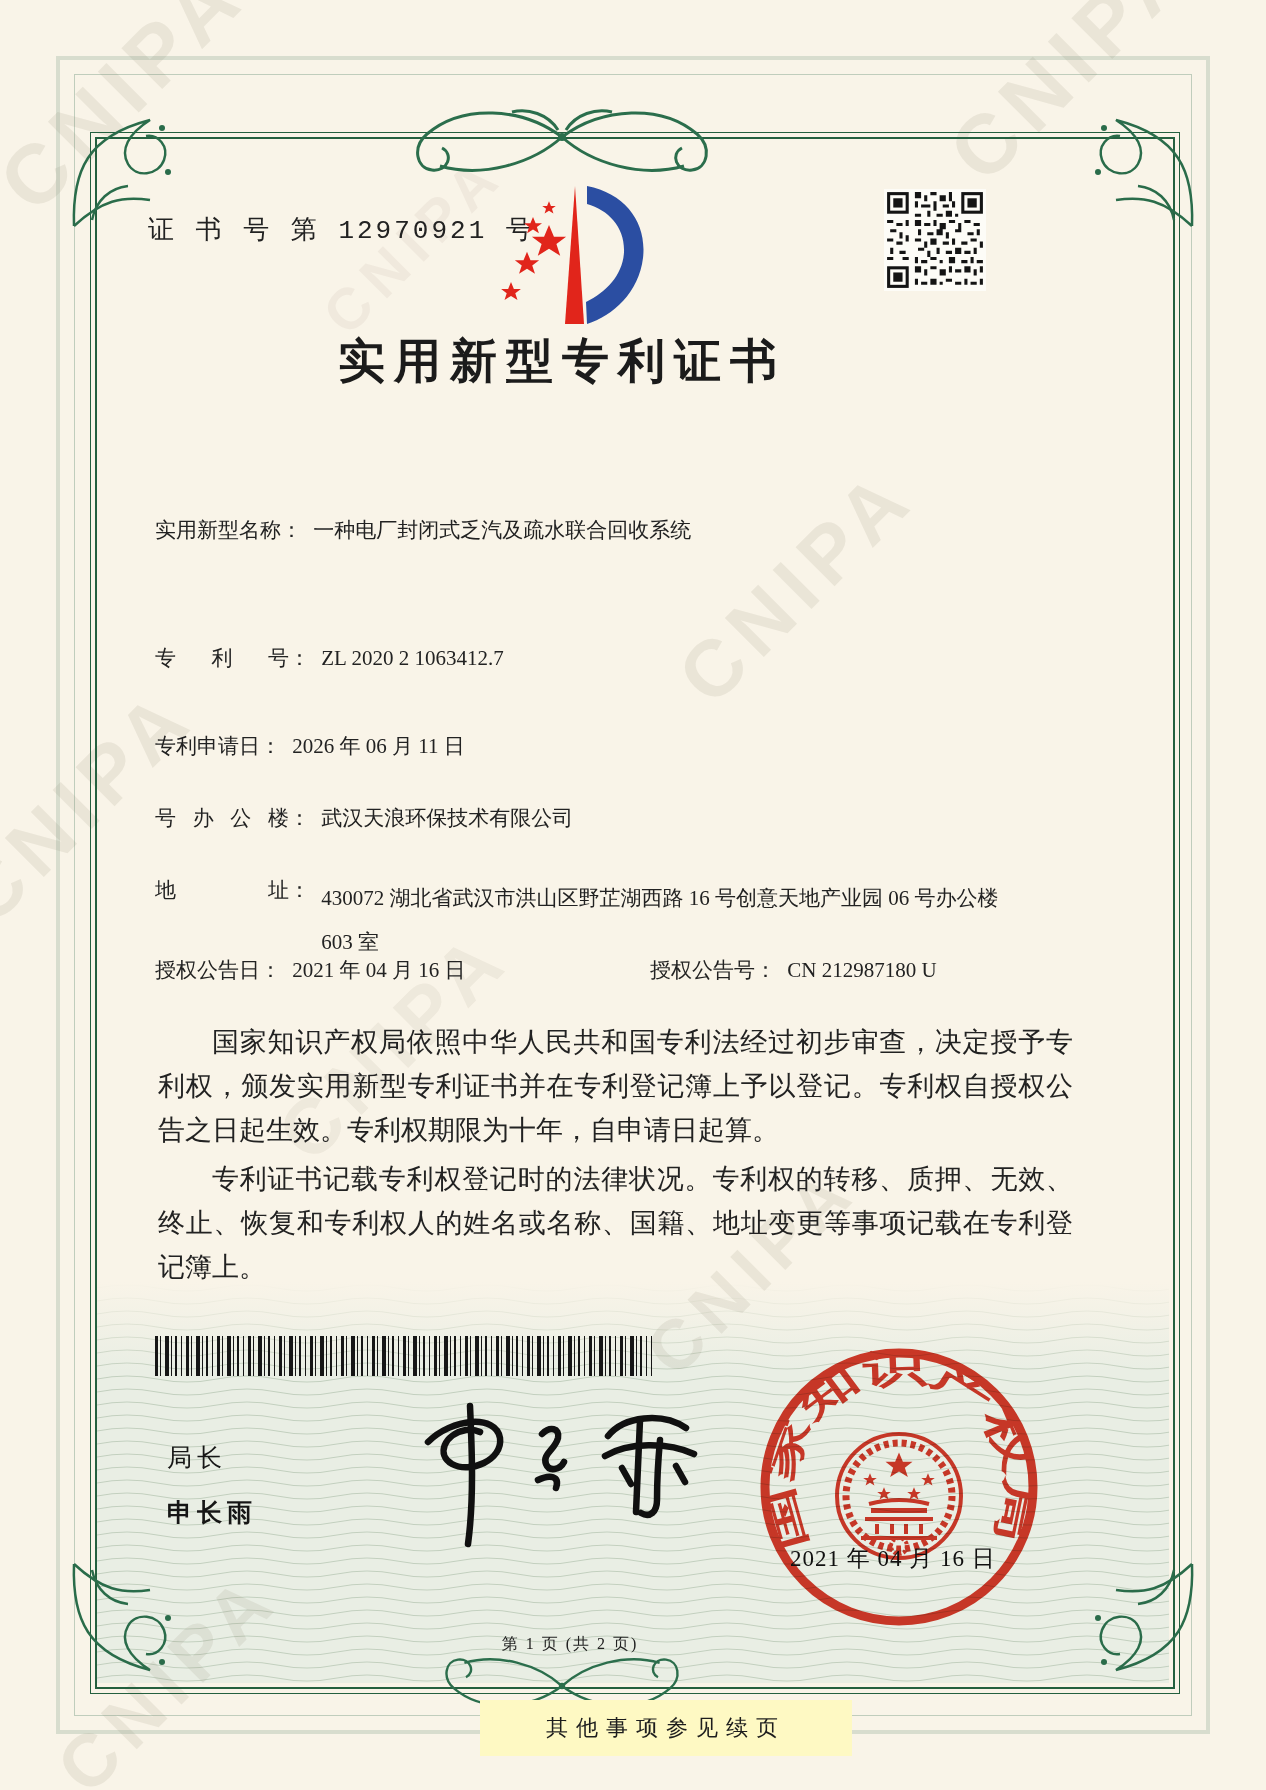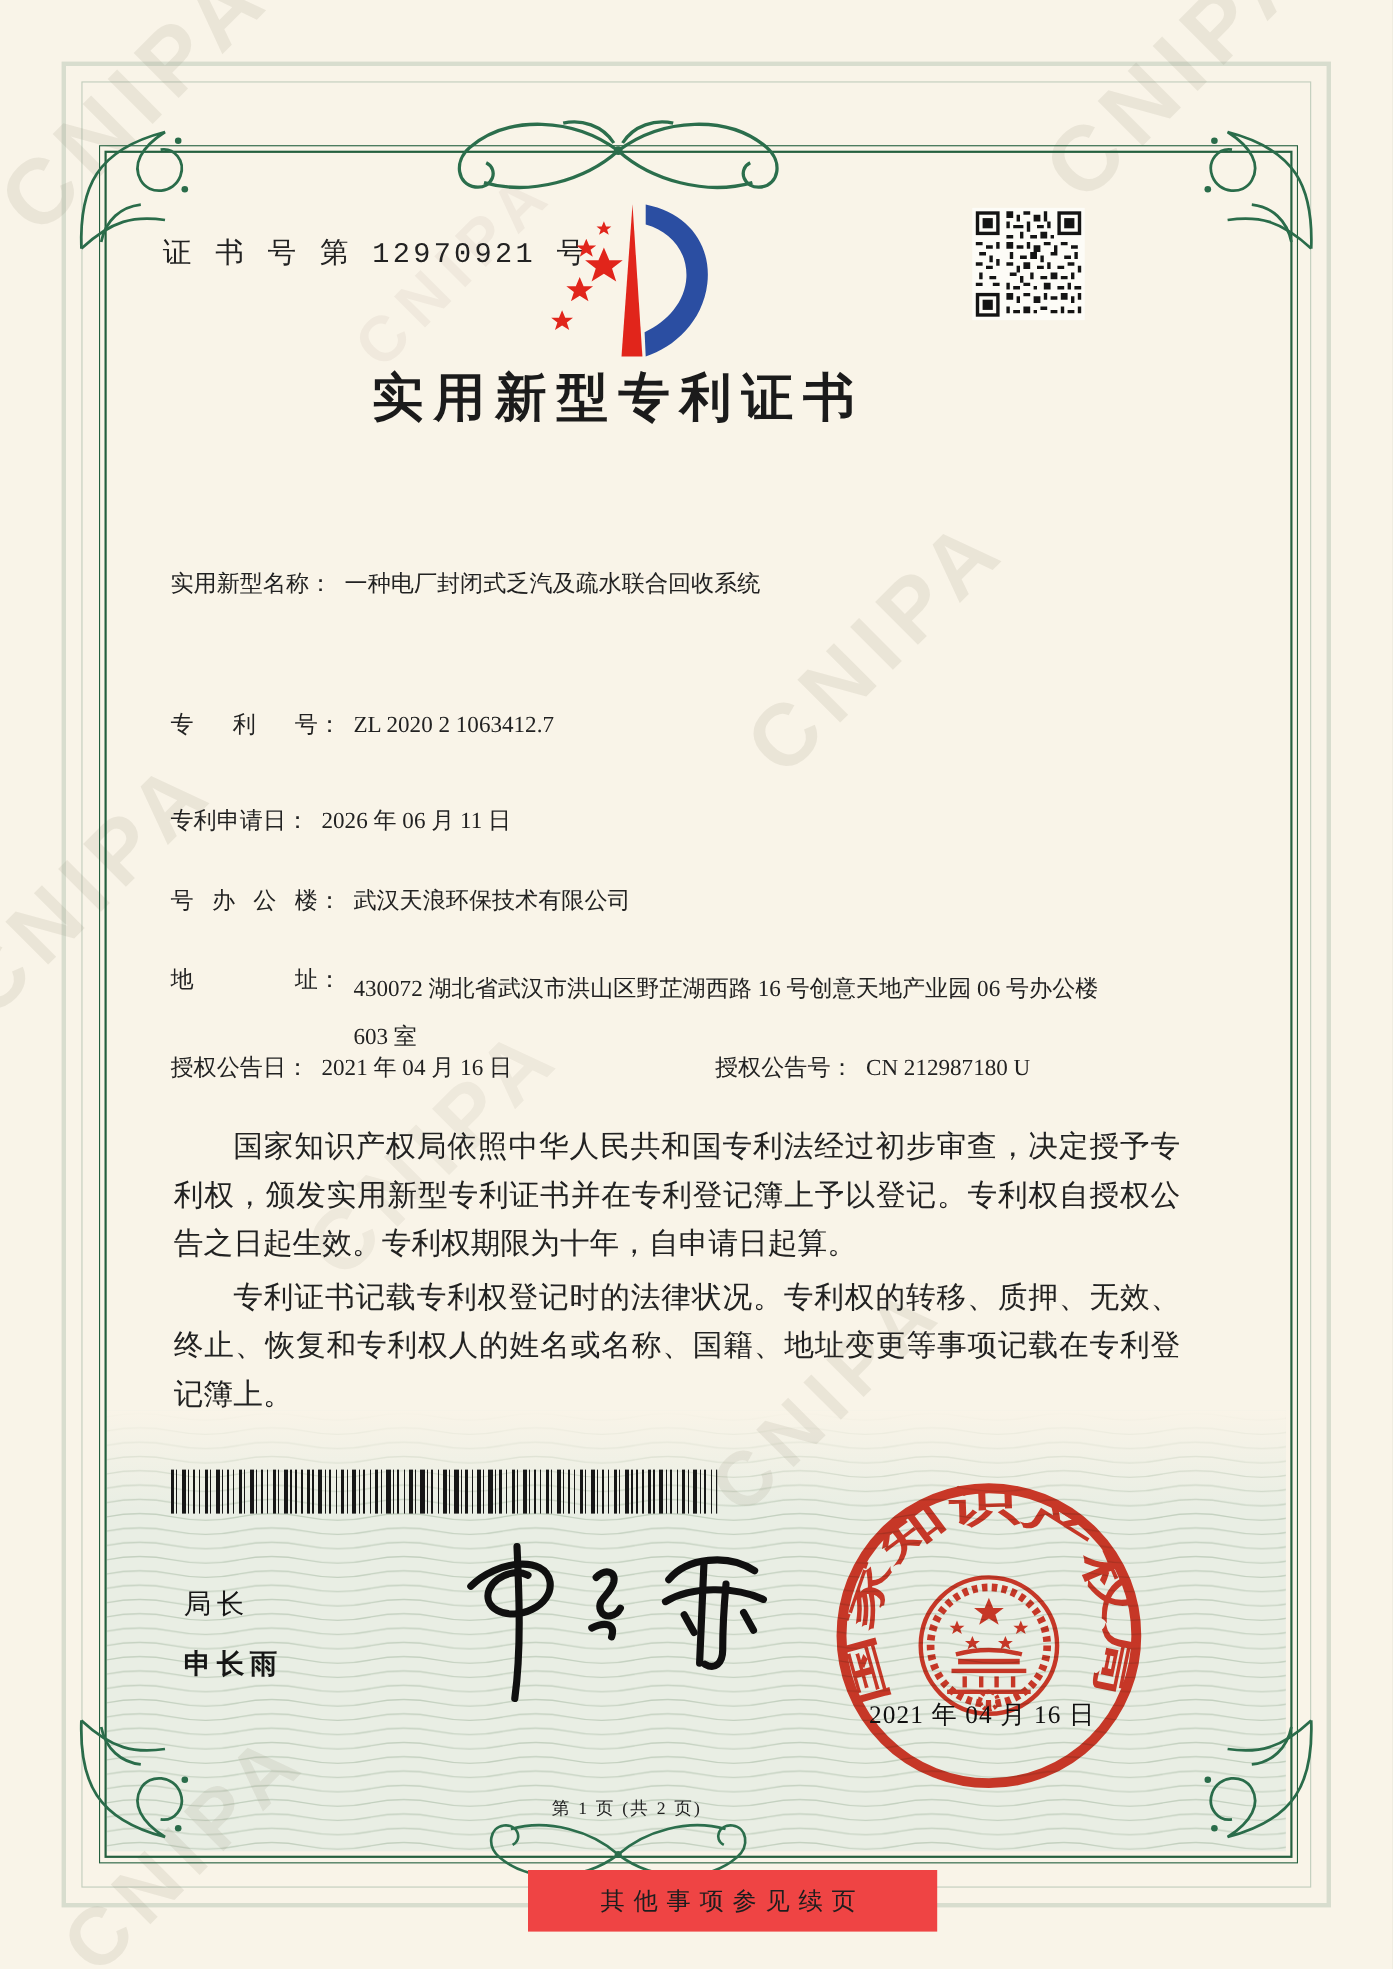--- a/index.html
+++ b/index.html
@@ -57,21 +57,21 @@
   .signer-name{position:absolute;left:167px;top:1496px;z-index:5;
       font-family:"Liberation Sans","DejaVu Sans",sans-serif;font-size:25px;letter-spacing:5px;color:#161616;font-weight:bold;}
   .signature{position:absolute;left:400px;top:1390px;z-index:6;}
   .seal{position:absolute;left:756px;top:1344px;width:286px;height:286px;z-index:7;
         mix-blend-mode:multiply;opacity:.95;}
   .seal-date{position:absolute;left:790px;top:1543px;width:240px;z-index:8;
         font-size:23px;letter-spacing:1px;color:#101010;white-space:nowrap;}
   .page-info{position:absolute;left:0;top:1634px;width:1140px;text-align:center;
         font-size:16px;letter-spacing:2px;z-index:5;}
   .cont-note{position:absolute;left:480px;top:1700px;width:372px;height:56px;z-index:5;
-        background:#ef4444;text-align:center;line-height:56px;font-size:22px;letter-spacing:8px;color:#1d1d1d;}
+        background:#fef9c3;text-align:center;line-height:56px;font-size:22px;letter-spacing:8px;color:#1d1d1d;}
   svg{display:block;}
 </style>
 </head>
 <body>
 
 <div class="page">
 
   <div class="wm" style="left:-30px;top:40px;font-size:84px;">CNIPA</div>
   <div class="wm" style="left:920px;top:10px;font-size:84px;">CNIPA</div>
   <div class="wm" style="left:300px;top:210px;font-size:58px;color:rgba(135,120,100,0.08);">CNIPA</div>

